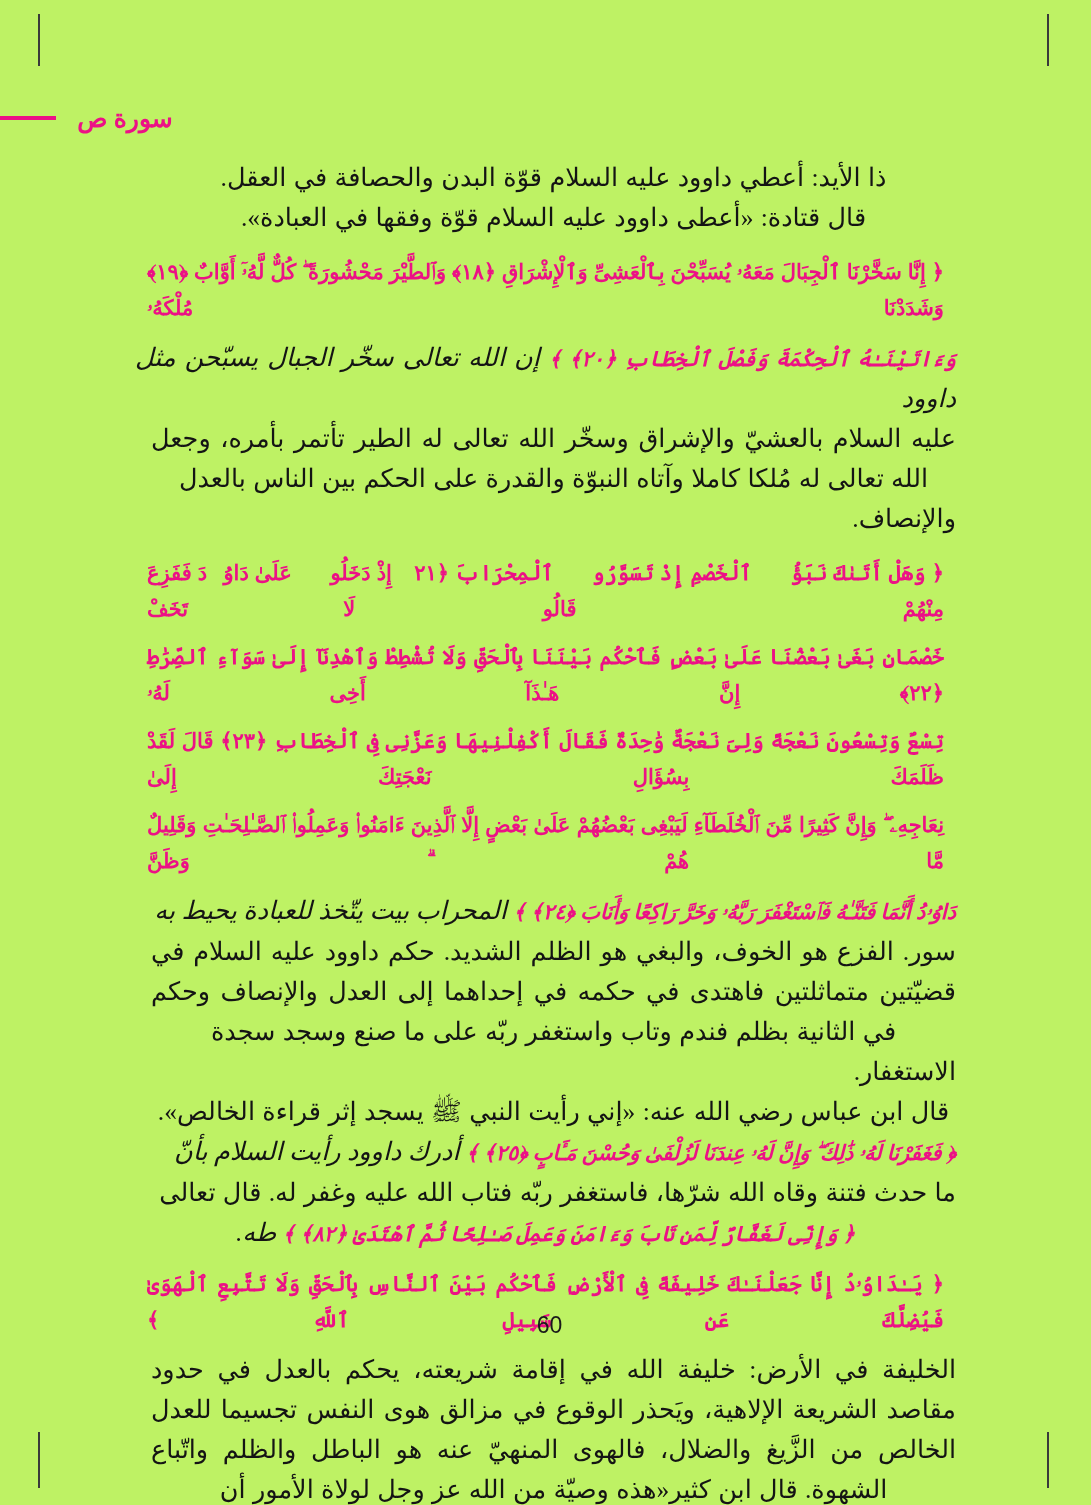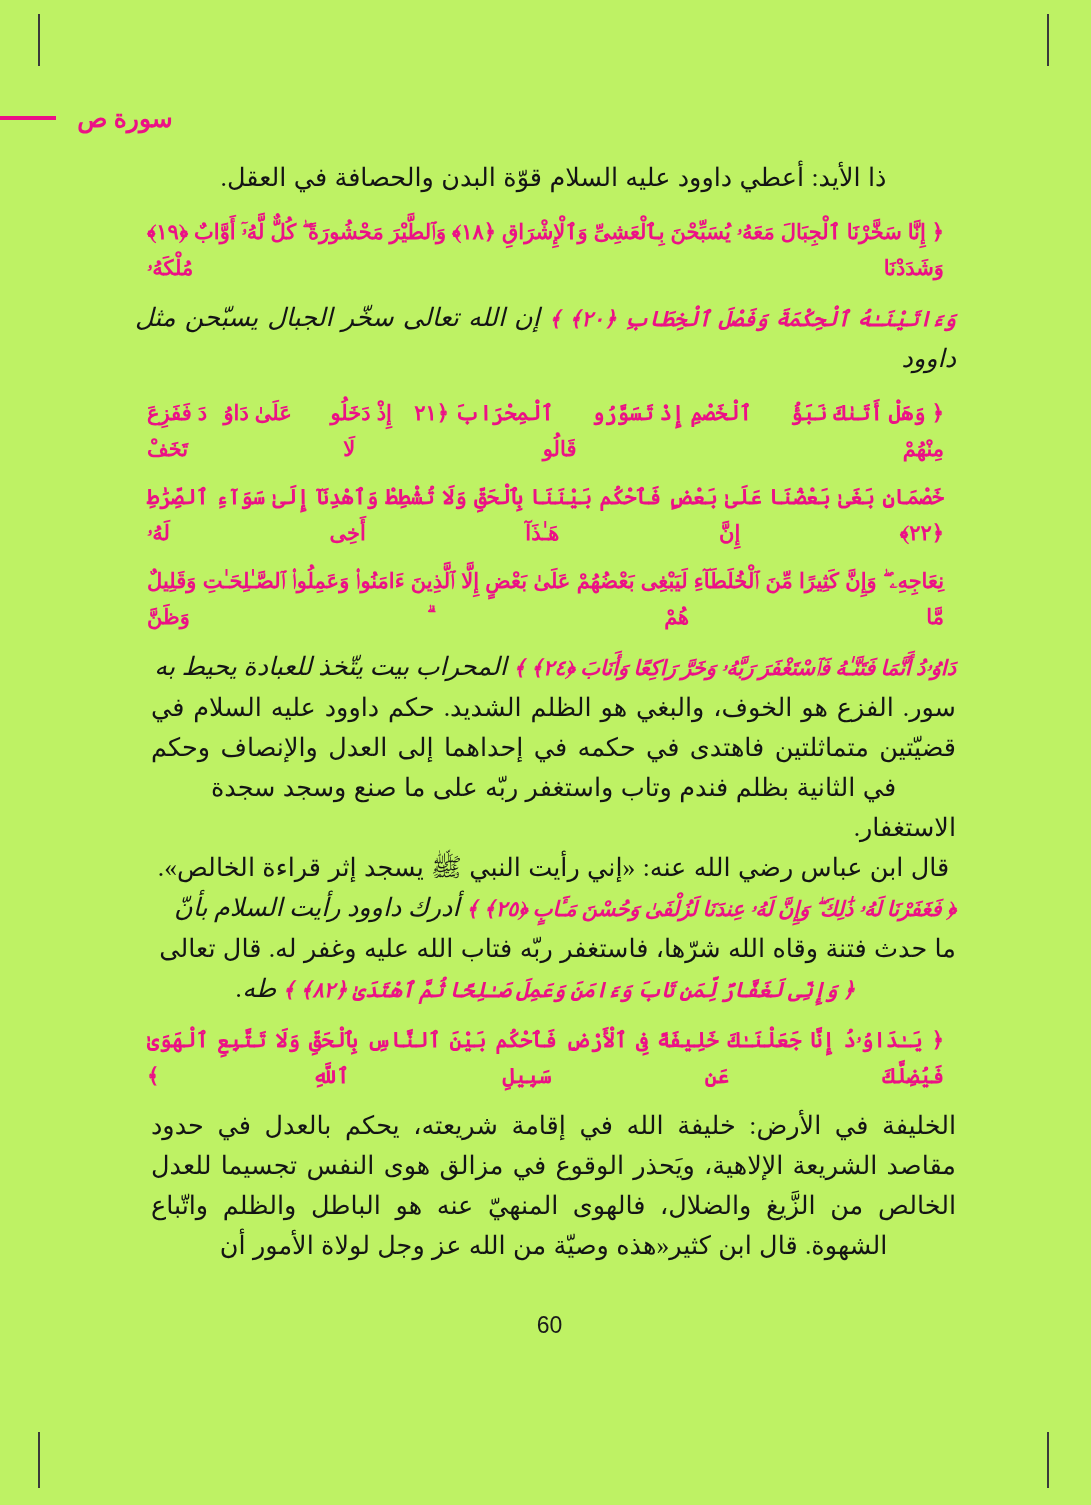--- a/index.html
+++ b/index.html
@@ -137,35 +137,39 @@
   <div class="edge-mark edge-bot-right"></div>
 
   <div class="running-head">
     <span class="rh-text">سورة ص</span>
     <span class="rh-rule"></span>
   </div>
 
   <div class="column">
 
     <p class="prose last-centered">ذا الأيد: أعطي داوود عليه السلام قوّة البدن والحصافة في العقل.</p>
+    <p class="prose last-centered">قال قتادة: «أعطى داوود عليه السلام قوّة وفقها في العبادة».</p>
 
     <div class="spacer-xs"></div>
 
     <p class="ayah fit">﴿ إِنَّا سَخَّرْنَا ٱلْجِبَالَ مَعَهُۥ يُسَبِّحْنَ بِٱلْعَشِىِّ وَٱلْإِشْرَاقِ ﴿١٨﴾ وَٱلطَّيْرَ مَحْشُورَةً ۖ كُلٌّ لَّهُۥٓ أَوَّابٌ ﴿١٩﴾ وَشَدَدْنَا مُلْكَهُۥ</p>
 
     <p class="mixed-line">
       <span class="q">وَءَاتَيْنَـٰهُ ٱلْحِكْمَةَ وَفَصْلَ ٱلْخِطَابِ ﴿٢٠﴾ ﴾</span>
       <span>إن الله تعالى سخّر الجبال يسبّحن مثل داوود</span>
     </p>
 
+    <p class="prose">عليه السلام بالعشيّ والإشراق وسخّر الله تعالى له الطير تأتمر بأمره، وجعل الله تعالى له مُلكا كاملا وآتاه النبوّة والقدرة على الحكم بين الناس بالعدل</p>
+    <p class="prose last-right">والإنصاف.</p>
 
     <div class="spacer-xs"></div>
 
     <p class="ayah fit">﴿ وَهَلْ أَتَىٰكَ نَبَؤُا۟ ٱلْخَصْمِ إِذْ تَسَوَّرُوا۟ ٱلْمِحْرَابَ ﴿٢١﴾ إِذْ دَخَلُوا۟ عَلَىٰ دَاوُۥدَ فَفَزِعَ مِنْهُمْ ۖ قَالُوا۟ لَا تَخَفْ</p>
     <p class="ayah fit">خَصْمَانِ بَغَىٰ بَعْضُنَا عَلَىٰ بَعْضٍ فَٱحْكُم بَيْنَنَا بِٱلْحَقِّ وَلَا تُشْطِطْ وَٱهْدِنَآ إِلَىٰ سَوَآءِ ٱلصِّرَٰطِ ﴿٢٢﴾ إِنَّ هَـٰذَآ أَخِى لَهُۥ</p>
+    <p class="ayah fit">تِسْعٌ وَتِسْعُونَ نَعْجَةً وَلِىَ نَعْجَةٌ وَٰحِدَةٌ فَقَالَ أَكْفِلْنِيهَا وَعَزَّنِى فِى ٱلْخِطَابِ ﴿٢٣﴾ قَالَ لَقَدْ ظَلَمَكَ بِسُؤَالِ نَعْجَتِكَ إِلَىٰ</p>
     <p class="ayah fit">نِعَاجِهِۦ ۖ وَإِنَّ كَثِيرًا مِّنَ ٱلْخُلَطَآءِ لَيَبْغِى بَعْضُهُمْ عَلَىٰ بَعْضٍ إِلَّا ٱلَّذِينَ ءَامَنُوا۟ وَعَمِلُوا۟ ٱلصَّـٰلِحَـٰتِ وَقَلِيلٌ مَّا هُمْ ۗ وَظَنَّ</p>
 
     <p class="mixed-line">
       <span class="q">دَاوُۥدُ أَنَّمَا فَتَنَّـٰهُ فَٱسْتَغْفَرَ رَبَّهُۥ وَخَرَّ رَاكِعًا وَأَنَابَ ﴿٢٤﴾ ﴾</span>
       <span>المحراب بيت يتّخذ للعبادة يحيط به</span>
     </p>
 
     <p class="prose">سور. الفزع هو الخوف، والبغي هو الظلم الشديد. حكم داوود عليه السلام في قضيّتين متماثلتين فاهتدى في حكمه في إحداهما إلى العدل والإنصاف وحكم في الثانية بظلم فندم وتاب واستغفر ربّه على ما صنع وسجد سجدة</p>
     <p class="prose last-right">الاستغفار.</p>
 

